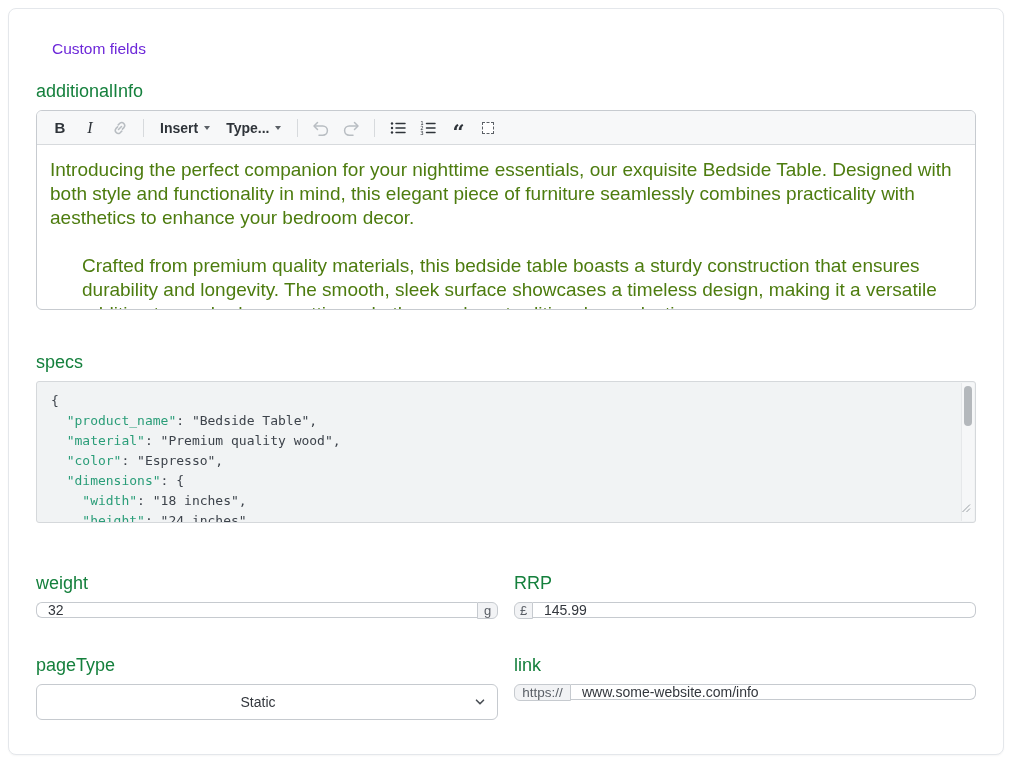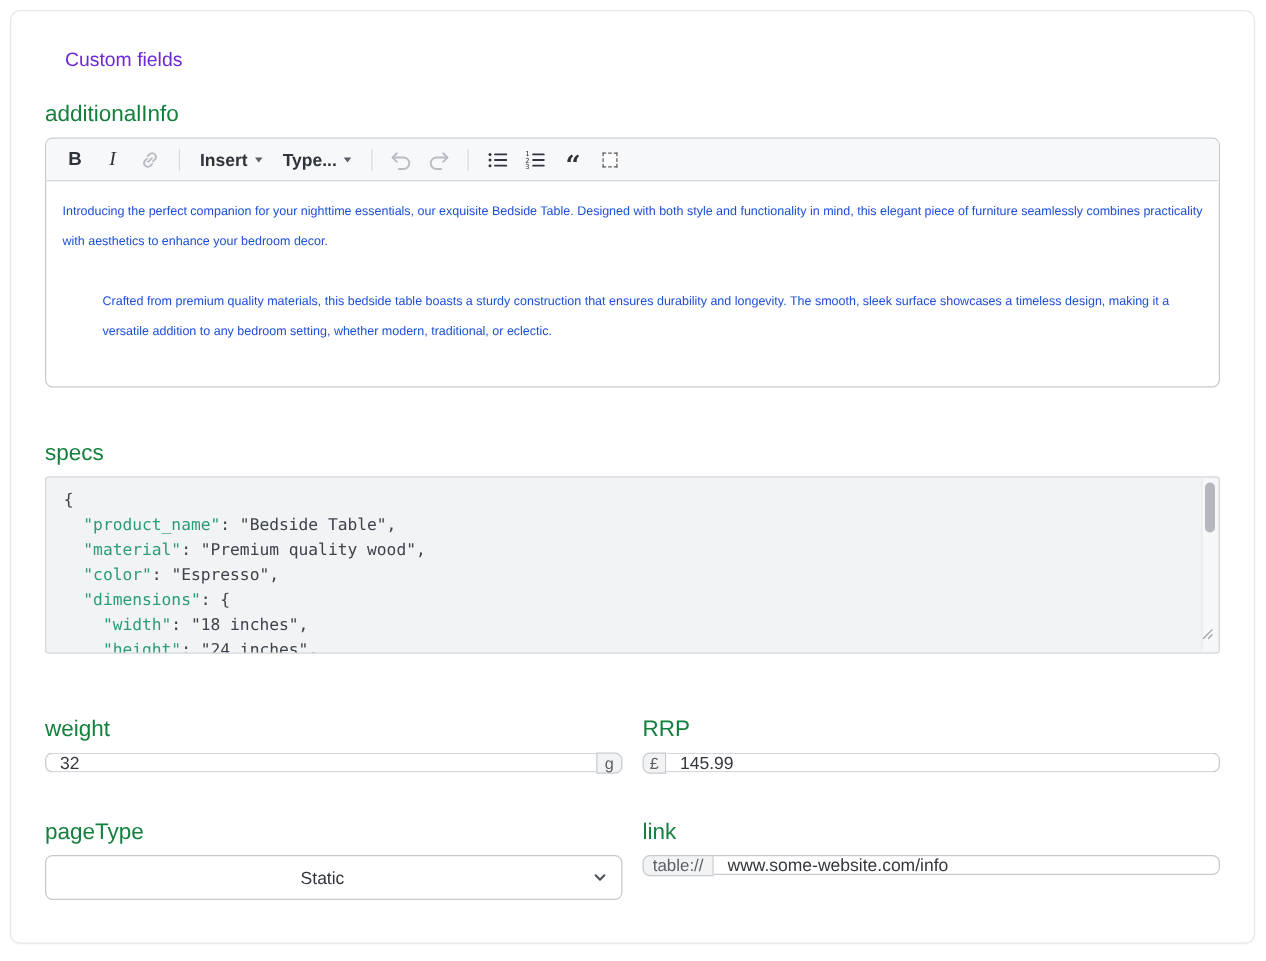--- a/index.html
+++ b/index.html
@@ -71,21 +71,21 @@
     font-family: "DejaVu Serif", serif; font-weight: 700;
     font-size: 21px; line-height: 10px; padding-top: 9px;
   }
   .dashed-box {
     width: 12px; height: 12px;
     border: 1.5px dashed #5b6066;
     display: inline-block; background: #fff;
   }
   .editor-content {
     padding: 13px 13px 9px 13px;
-    font-size: 10px; line-height: 24px; color: #1d4ed8;
+    font-size: 19px; line-height: 24px; color: #4d7c0f;
   }
   .editor-content p { margin: 0 0 24px 0; }
   .editor-content p:last-child { margin-bottom: 0; margin-left: 32px; }
   
   .specs-box {
     position: relative;
     height: 142px;
     background: #f1f3f4;
     border: 1px solid #d5d8db;
     border-radius: 3px;
@@ -261,19 +261,19 @@
         <span class="select-chevron">
           <svg width="14" height="14" viewBox="0 0 14 14">
             <path d="M3.5 5.2 L7 8.8 L10.5 5.2" stroke="#4a4f55" stroke-width="1.6" fill="none" stroke-linecap="round" stroke-linejoin="round"></path>
           </svg>
         </span>
       </div>
     </div>
     <div>
       <label class="field-label">link</label>
       <div class="input-group">
-        <span class="addon addon-prefix addon-protocol">table://</span>
+        <span class="addon addon-prefix addon-protocol">https://</span>
         <input type="text" class="text-input has-prefix" value="www.some-website.com/info" style="">
       </div>
     </div>
   </div>
 
 </div>
 
 </body></html>

